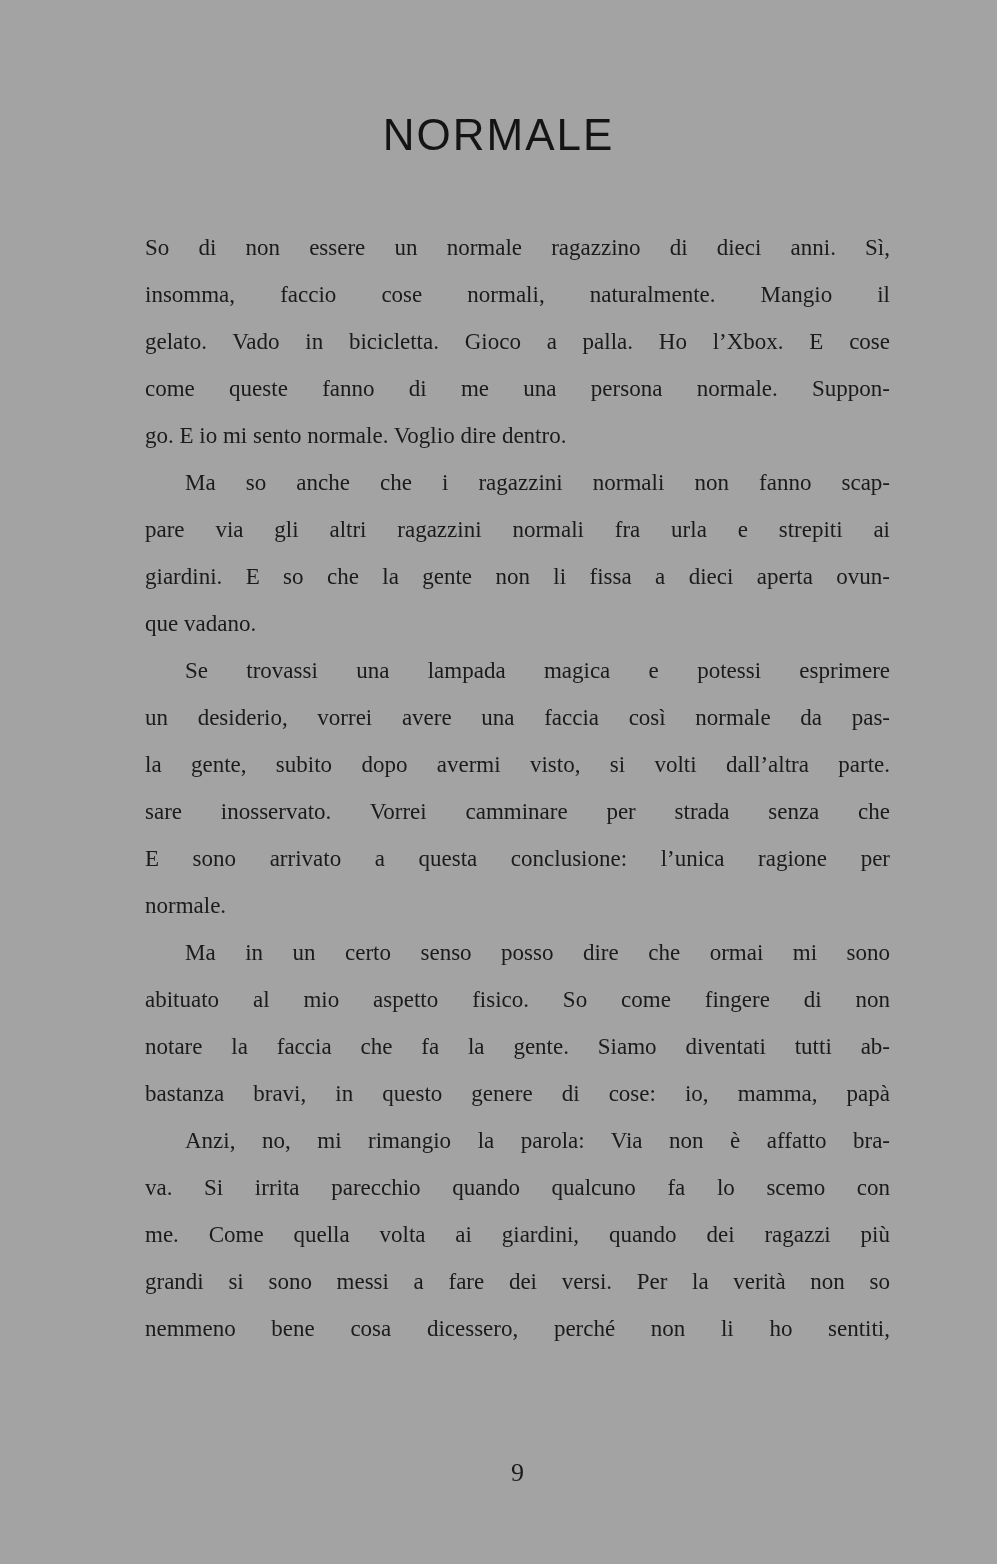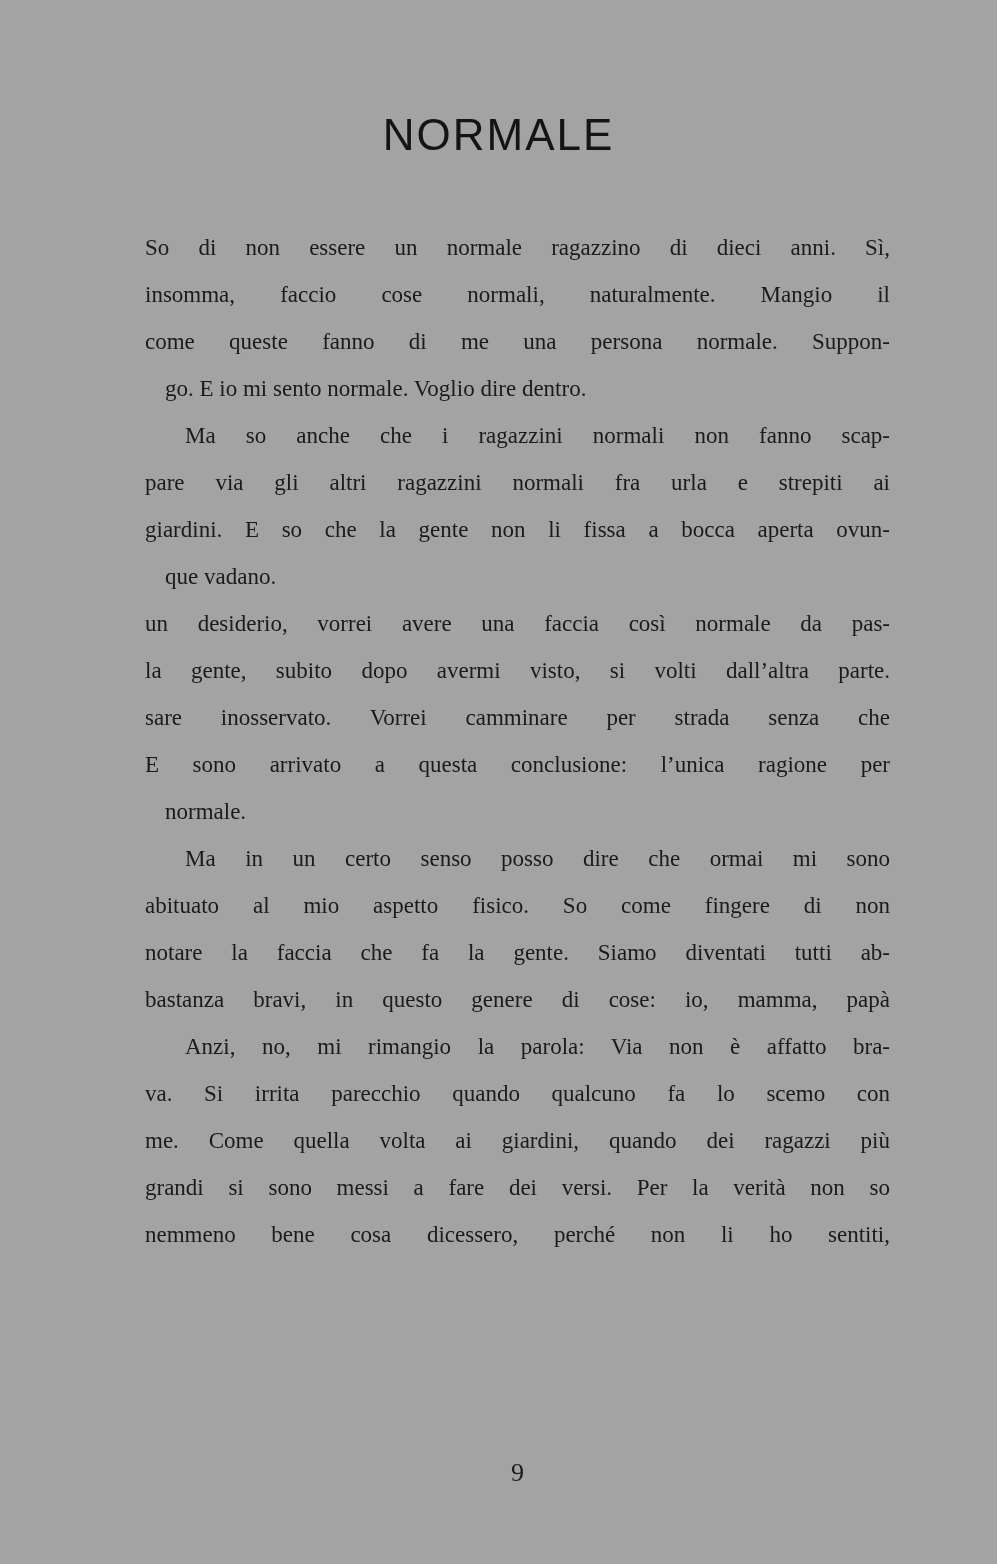--- a/index.html
+++ b/index.html
@@ -39,21 +39,20 @@
   }
   .para {
     margin: 0;
   }
   .line {
     text-align: justify;
     text-align-last: justify;
   }
   .line.lastline {
     text-align-last: left;
-    margin-left: 20px;
   }
   .line.indent {
     padding-left: 40px;
   }
   .page-number {
     position: absolute;
     top: 1458px;
     left: 145px;
     width: 745px;
     text-align: center;
@@ -64,30 +63,32 @@
 </head>
 <body>
 
 <div class="book-page">
   <h1 class="chapter-title">NORMALE</h1>
 
   <div class="body-text">
       <div class="para">
         <div class="line">So di non essere un normale ragazzino di dieci anni. Sì,</div>
         <div class="line">insomma, faccio cose normali, naturalmente. Mangio il</div>
+        <div class="line">gelato. Vado in bicicletta. Gioco a palla. Ho l’Xbox. E cose</div>
         <div class="line">come queste fanno di me una persona normale. Suppon-</div>
         <div class="line lastline">go. E io mi sento normale. Voglio dire dentro.</div>
       </div>
       <div class="para">
         <div class="line indent">Ma so anche che i ragazzini normali non fanno scap-</div>
         <div class="line">pare via gli altri ragazzini normali fra urla e strepiti ai</div>
-        <div class="line">giardini. E so che la gente non li fissa a bocca aperta ovun-</div>
+        <div class="line">giardini. E so che la gente non li fissa a dieci aperta ovun-</div>
         <div class="line lastline">que vadano.</div>
       </div>
       <div class="para">
+        <div class="line indent">Se trovassi una lampada magica e potessi esprimere</div>
         <div class="line">un desiderio, vorrei avere una faccia così normale da pas-</div>
         <div class="line">la gente, subito dopo avermi visto, si volti dall’altra parte.</div>
         <div class="line">sare inosservato. Vorrei camminare per strada senza che</div>
         <div class="line">E sono arrivato a questa conclusione: l’unica ragione per</div>
         <div class="line lastline">normale.</div>
       </div>
       <div class="para">
         <div class="line indent">Ma in un certo senso posso dire che ormai mi sono</div>
         <div class="line">abituato al mio aspetto fisico. So come fingere di non</div>
         <div class="line">notare la faccia che fa la gente. Siamo diventati tutti ab-</div>

